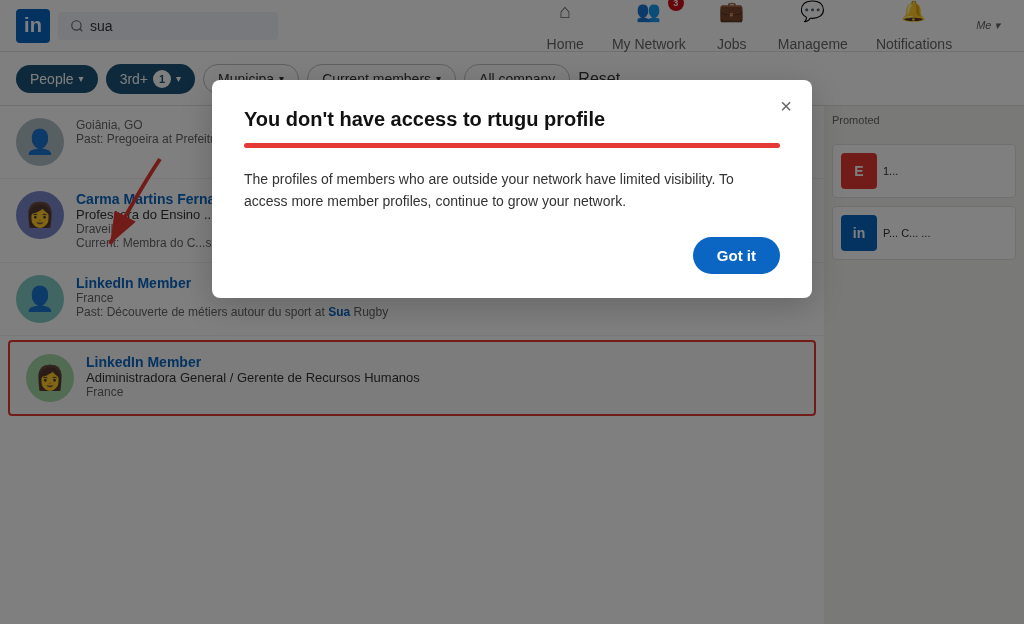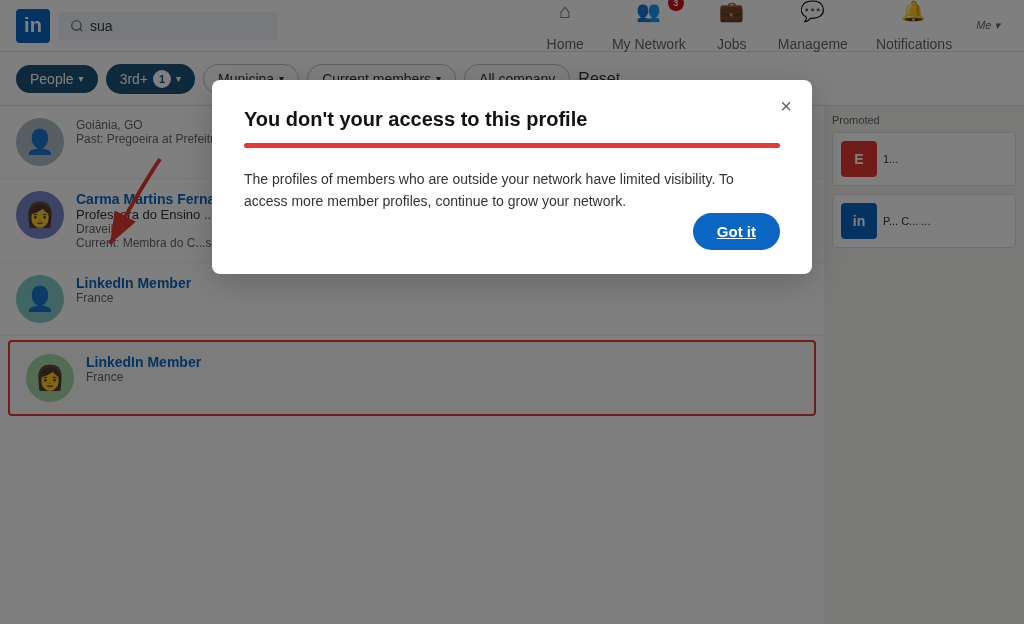--- a/index.html
+++ b/index.html
@@ -187,21 +187,21 @@
     .avatar-3 { background: #80cbc4; }
     .avatar-4 { background: #a5d6a7; }
 
     
     .right-sidebar {
       width: 200px;
       background: #f3f2ef;
       padding: 8px;
       flex-shrink: 0;
     }
-    .promoted-label { font-size: 11px; color: #666; margin-bottom: 6px; }
+    .promoted-label { font-size: 11px; color: #666; margin-bottom: 18px; }
     .ad-card {
       background: white;
       border: 1px solid #e0e0e0;
       border-radius: 4px;
       margin-bottom: 8px;
       padding: 8px;
       display: flex;
       align-items: center;
       gap: 6px;
     }
@@ -249,20 +249,21 @@
       width: 100%;
       height: 5px;
       background: #e53935;
       border-radius: 3px;
       margin-bottom: 20px;
     }
     .modal-body {
       font-size: 14px;
       color: #333;
       line-height: 1.6;
+      margin-bottom: 24px;
     }
     .modal-close {
       position: absolute;
       top: 16px;
       right: 20px;
       background: none;
       border: none;
       font-size: 20px;
       cursor: pointer;
       color: #666;
@@ -274,21 +275,20 @@
     }
     .got-it-btn {
       background: #0a66c2;
       color: white;
       border: none;
       border-radius: 20px;
       padding: 10px 24px;
       font-size: 15px;
       font-weight: 600;
       cursor: pointer;
-      text-decoration: underline;
     }
   </style>
 </head>
 <body>
 
 <div class="header">
   <div class="linkedin-logo">
     <span>in</span>
   </div>
   <div class="search-bar">
@@ -383,29 +383,31 @@
       </svg>
     </div>
 
     <div class="result-item">
       <div class="avatar avatar-3">
         <span class="avatar-placeholder">👤</span>
       </div>
       <div class="result-info">
         <div class="result-name">LinkedIn Member</div>
         <div class="result-location">France</div>
+        <div class="result-past">Past: Découverte de métiers autour du sport at <span class="sua-highlight">Sua</span> Rugby</div>
       </div>
     </div>
 
     <div class="result-item highlighted">
       <div class="avatar avatar-4">
         <span class="avatar-placeholder">👩</span>
       </div>
       <div class="result-info">
         <div class="result-name">LinkedIn Member</div>
+        <div class="result-title">Adiministradora General / Gerente de Recursos Humanos</div>
         <div class="result-location">France</div>
       </div>
     </div>
 
   </div>
 
   <div class="right-sidebar">
     <div class="promoted-label">Promoted</div>
     <div class="ad-card">
       <div class="ad-logo ad-logo-red">E</div>
@@ -414,20 +416,20 @@
     <div class="ad-card">
       <div class="ad-logo ad-logo-blue">in</div>
       <div class="ad-text">P... C... ...</div>
     </div>
   </div>
 </div>
 
 <div class="modal-overlay">
   <div class="modal">
     <button class="modal-close">×</button>
-    <div class="modal-title">You don't your access to this profile</div>
+    <div class="modal-title">You don't have access to rtugu profile</div>
     <div class="modal-progress-bar"></div>
     <div class="modal-body">The profiles of members who are outside your network have limited visibility. To access more member profiles, continue to grow your network.</div>
     <div class="modal-footer">
       <button class="got-it-btn">Got it</button>
     </div>
   </div>
 </div>
 
 </body></html>

